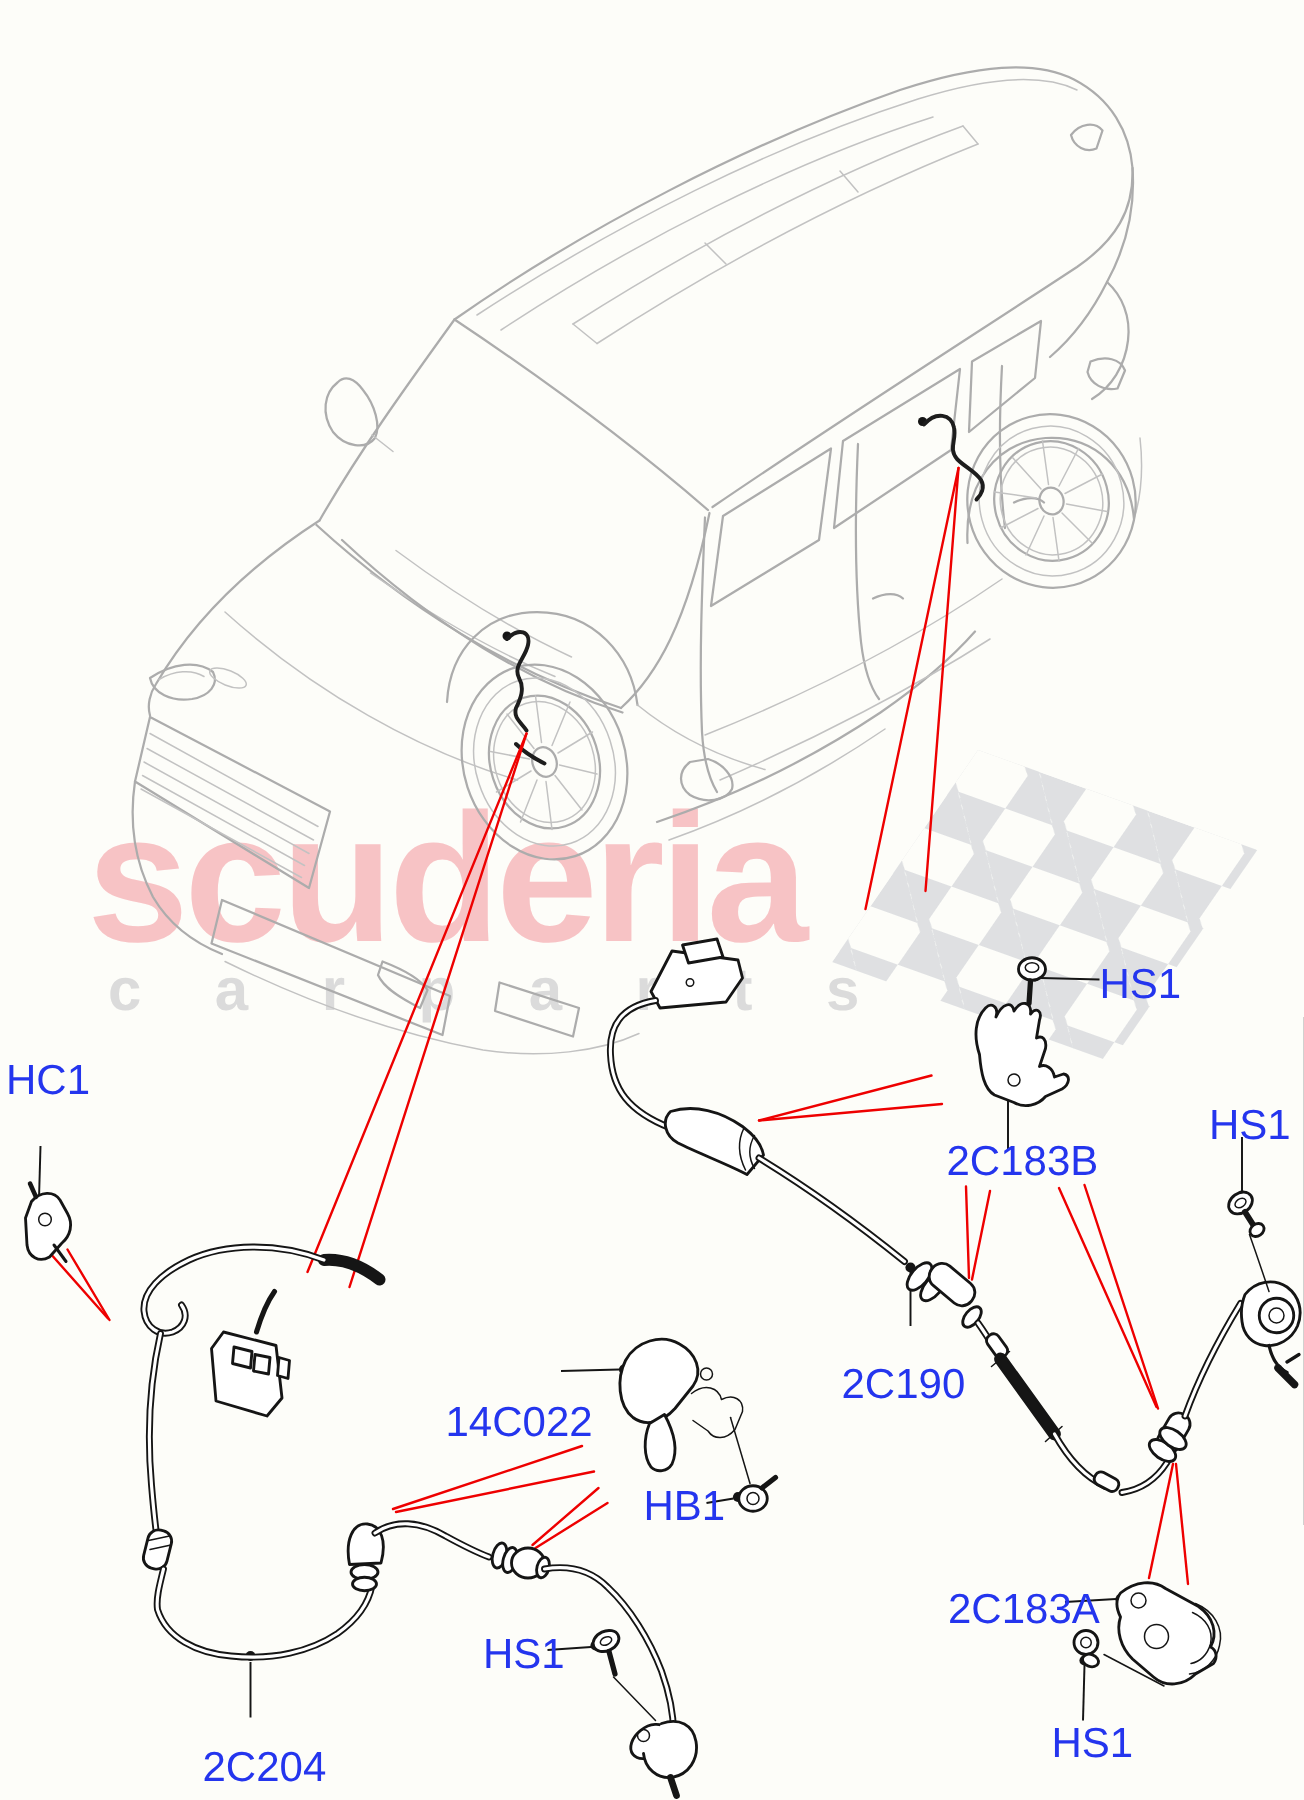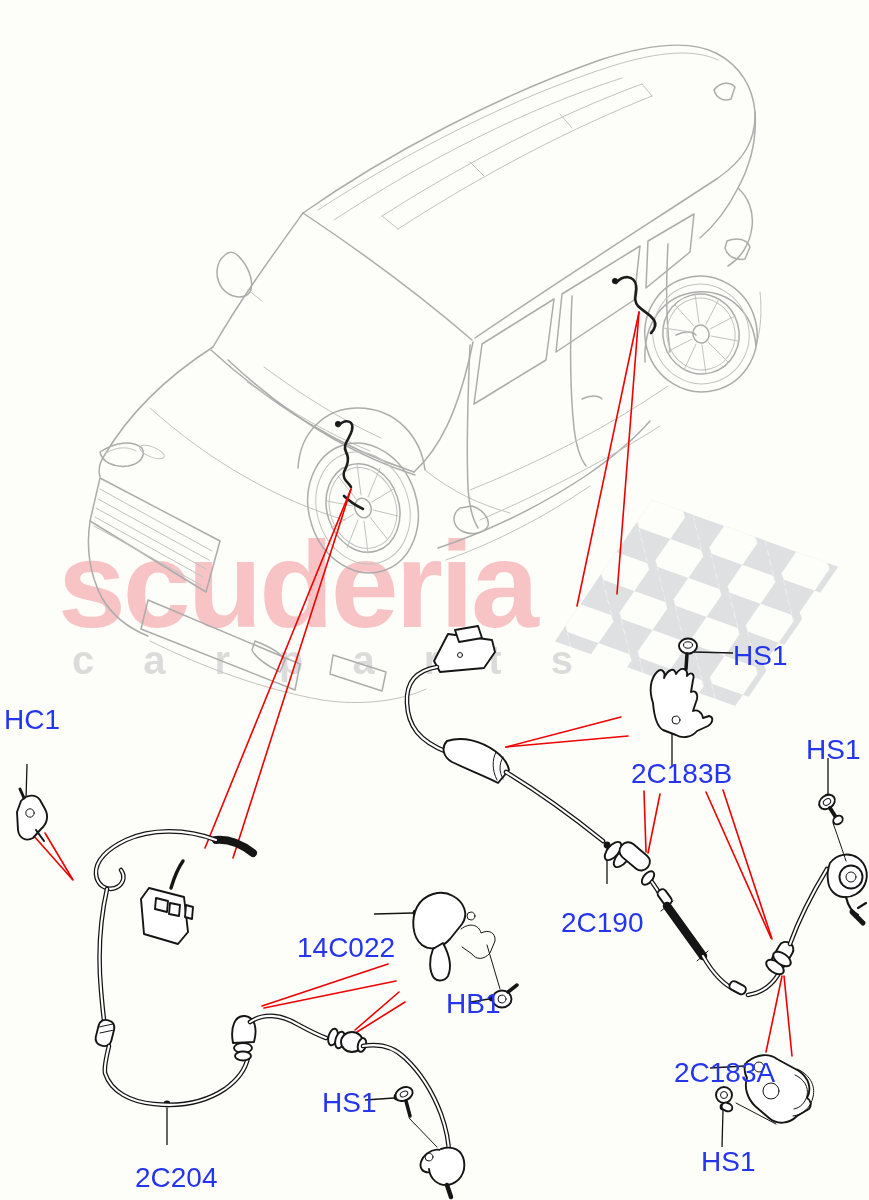--- a/index.html
+++ b/index.html
@@ -352,19 +352,19 @@
       <path class="partline" d="M736,1103 L776,1124"></path>
     </g>
   </svg>
 
   <div class="lbl" style="left:4px;top:706px;">HC1</div>
   <div class="lbl" style="left:733px;top:642px;">HS1</div>
   <div class="lbl" style="left:806px;top:736px;">HS1</div>
   <div class="lbl" style="left:631px;top:760px;">2C183B</div>
   <div class="lbl" style="left:561px;top:889px;margin-top:20px;">2C190</div>
   <div class="lbl" style="left:297px;top:934px;">14C022</div>
-  <div class="lbl" style="left:446px;top:990px;">HB1</div>
-  <div class="lbl" style="left:632px;top:1059px;margin-left:42px;">2C183A</div>
+  <div class="lbl" style="left:429px;top:990px;">HB1</div>
+  <div class="lbl" style="left:632px;top:1059px;">2C183A</div>
   <div class="lbl" style="left:322px;top:1089px;">HS1</div>
   <div class="lbl" style="left:135px;top:1164px;">2C204</div>
   <div class="lbl" style="left:701px;top:1148px;">HS1</div>
 
 </div>
 
 </body></html>

